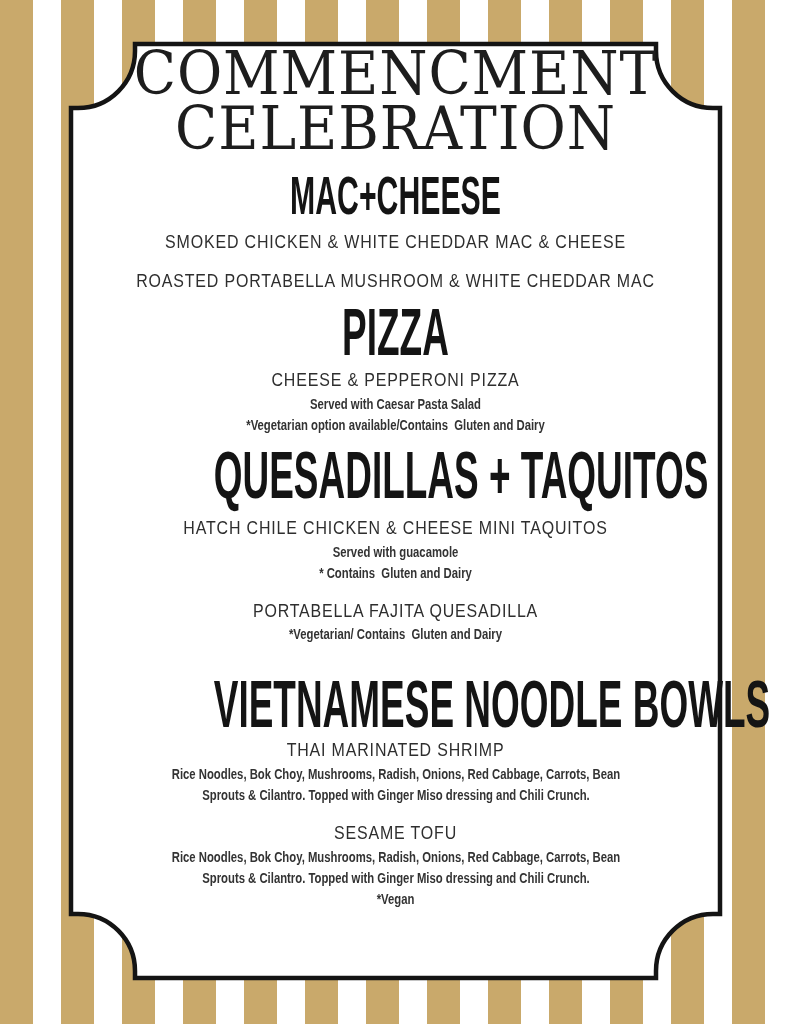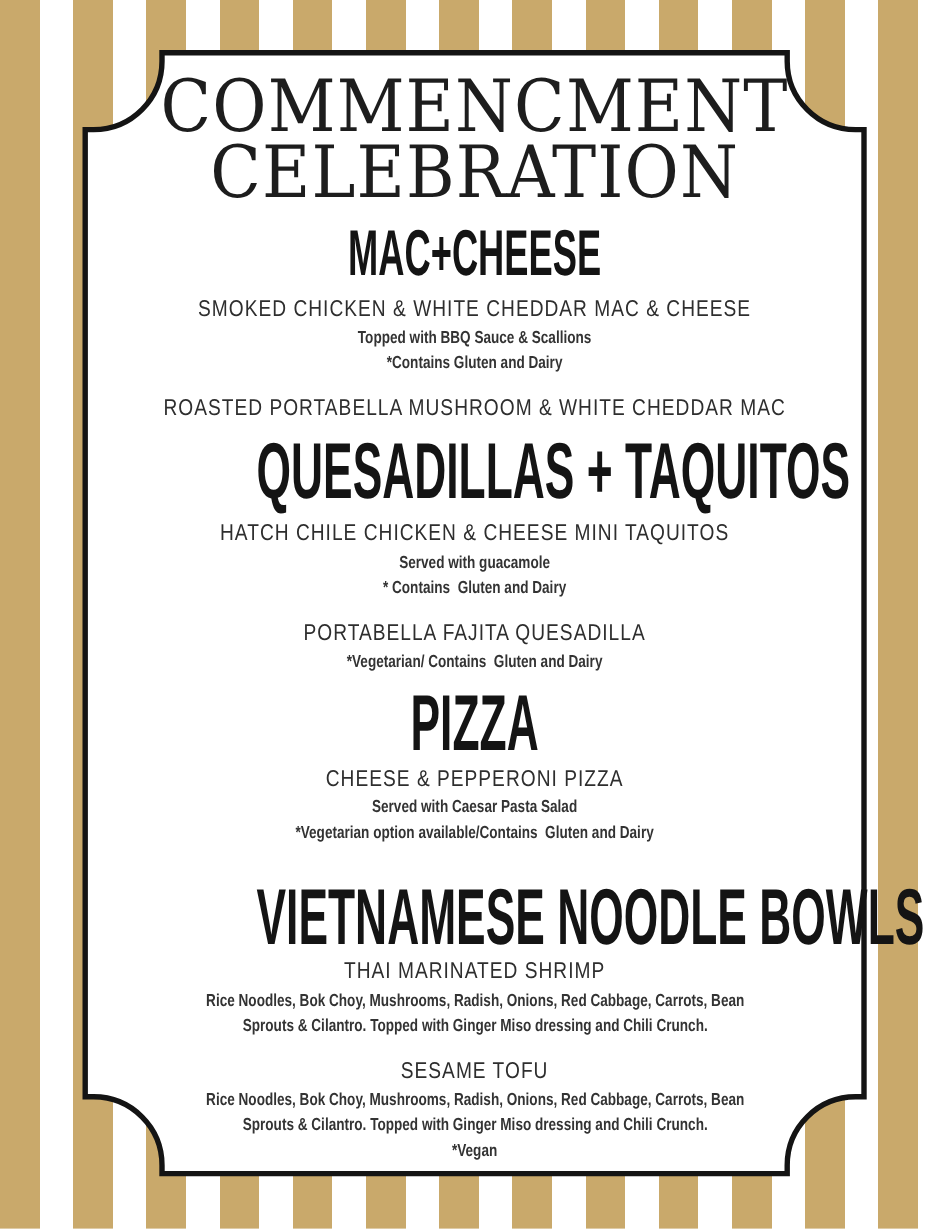--- a/index.html
+++ b/index.html
@@ -17,21 +17,21 @@
       #FFFFFF 33px, #FFFFFF 61px
     );
   }
   .frame-svg {
     position: absolute; left: 0; top: 0;
     width: 791px; height: 1024px;
     display: block;
   }
   .content {
     position: absolute;
-    left: 71px; top: 44px;
+    left: 71px; top: 28px;
     width: 649px; height: 934px;
     text-align: center;
     color: #1D1D1D;
   }
   .title {
     margin-top: 18px;
     font-family: "DejaVu Serif", serif;
     font-weight: 400;
     font-size: 60px;
     line-height: 0.92;
@@ -94,50 +94,46 @@
 
     <div class="title">
       <span class="tline">COMMENCMENT</span>
       <span class="tline">CELEBRATION</span>
     </div>
 
     <div>
       <span class="heading heading-sm">MAC+CHEESE</span>
 
       <span class="item-name">SMOKED CHICKEN &amp; WHITE CHEDDAR MAC &amp; CHEESE</span>
-      <div class="details">
-        <span class="detail">Topped with BBQ Sauce &amp; Scallions</span>
-        <span class="detail">*Contains Gluten and Dairy</span>
-      </div>
 
       <span class="item-name item-gap">ROASTED PORTABELLA MUSHROOM &amp; WHITE CHEDDAR MAC</span>
+    </div>
+
+    <div>
+      <span class="heading heading-lg">PIZZA</span>
+
+      <span class="item-name" style="margin-top:4px">CHEESE &amp; PEPPERONI PIZZA</span>
+      <div class="details">
+        <span class="detail">Served with Caesar Pasta Salad</span>
+        <span class="detail">*Vegetarian option available/Contains  Gluten and Dairy</span>
+      </div>
     </div>
 
     <div>
       <span class="heading heading-lg">QUESADILLAS + TAQUITOS</span>
 
       <span class="item-name">HATCH CHILE CHICKEN &amp; CHEESE MINI TAQUITOS</span>
       <div class="details">
         <span class="detail">Served with guacamole</span>
         <span class="detail">* Contains  Gluten and Dairy</span>
       </div>
 
       <span class="item-name item-gap">PORTABELLA FAJITA QUESADILLA</span>
       <div class="details">
         <span class="detail">*Vegetarian/ Contains  Gluten and Dairy</span>
-      </div>
-    </div>
-
-    <div>
-      <span class="heading heading-lg">PIZZA</span>
-
-      <span class="item-name" style="margin-top:4px">CHEESE &amp; PEPPERONI PIZZA</span>
-      <div class="details">
-        <span class="detail">Served with Caesar Pasta Salad</span>
-        <span class="detail">*Vegetarian option available/Contains  Gluten and Dairy</span>
       </div>
     </div>
 
     <div>
       <span class="heading heading-lg heading-gap">VIETNAMESE NOODLE BOWLS</span>
 
       <span class="item-name" style="margin-top:2px">THAI MARINATED SHRIMP</span>
       <div class="details">
         <span class="detail wrap">Rice Noodles, Bok Choy, Mushrooms, Radish, Onions, Red Cabbage, Carrots, Bean Sprouts &amp; Cilantro. Topped with Ginger Miso dressing and Chili Crunch.</span>
       </div>

